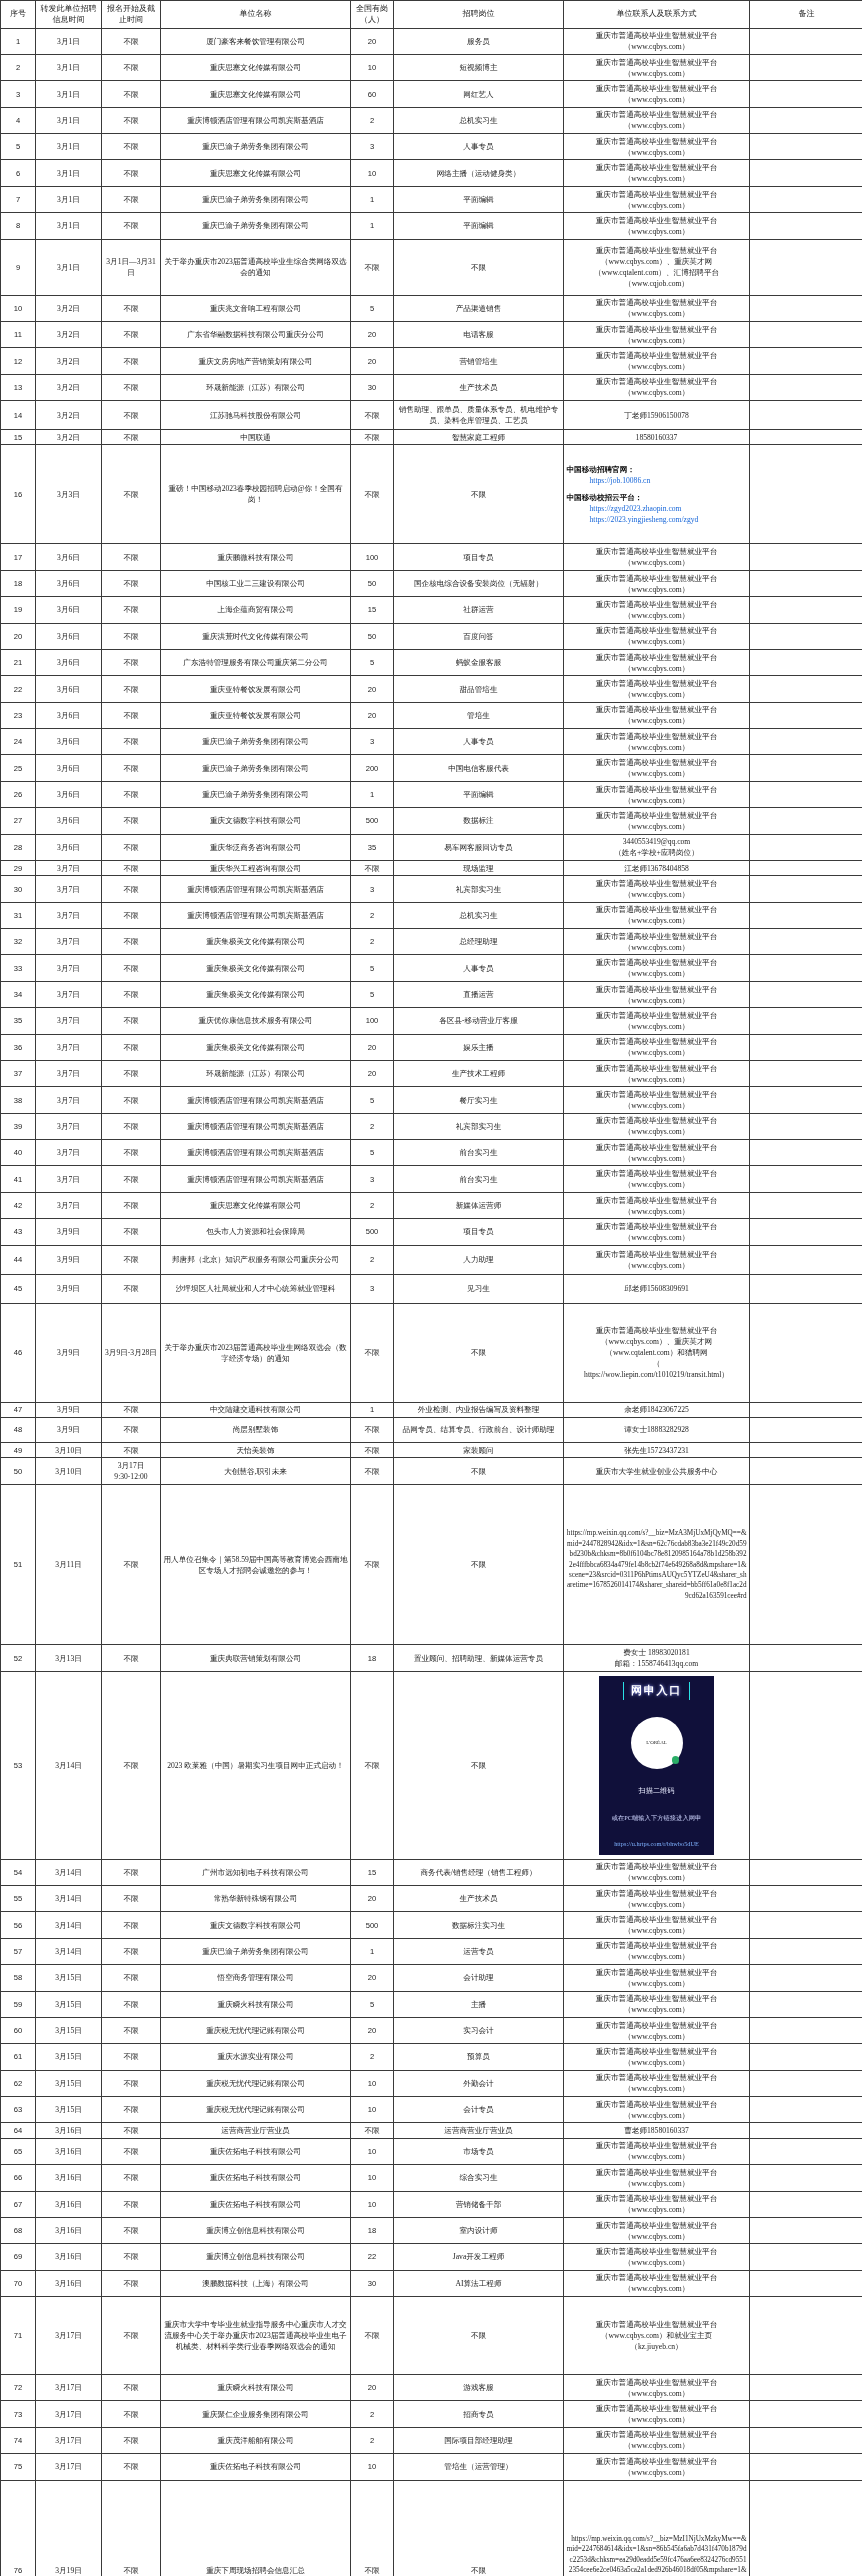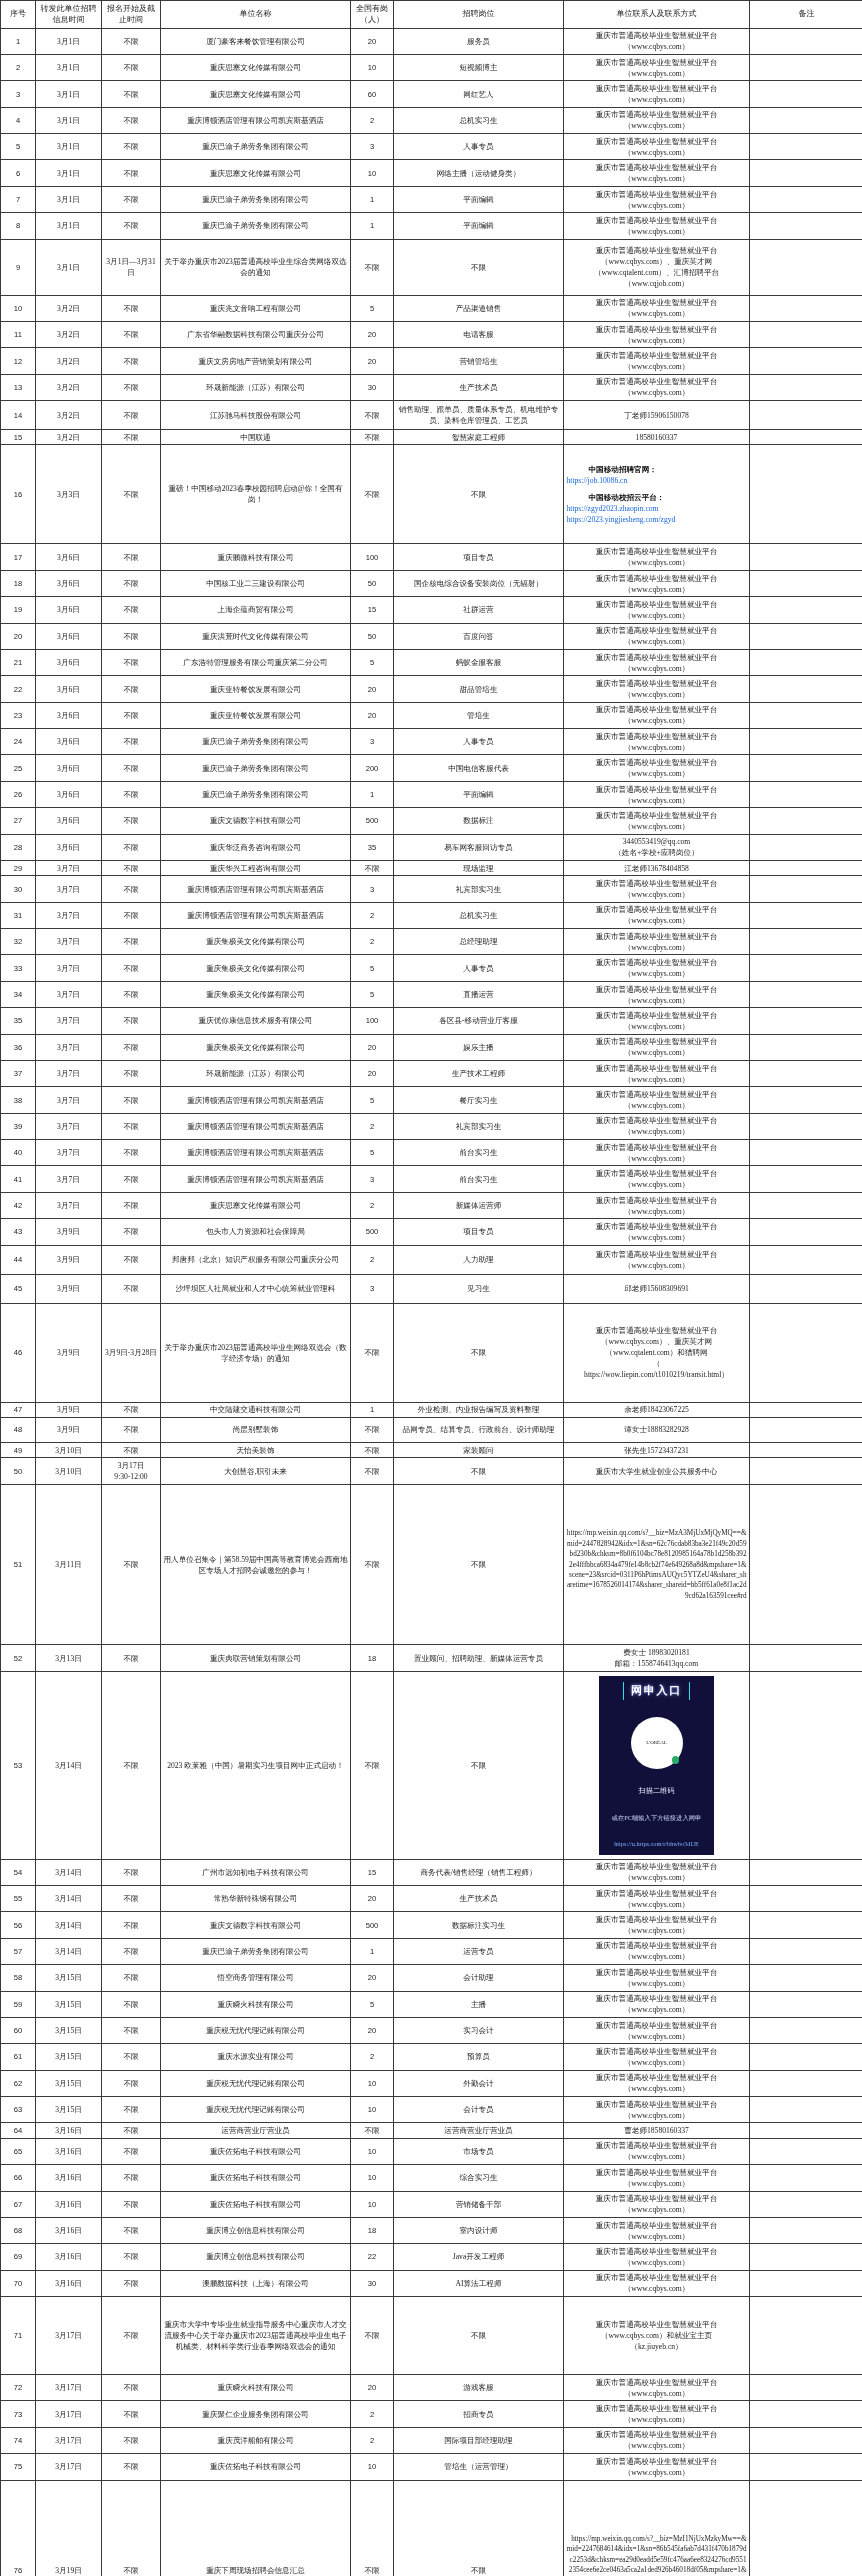--- a/index.html
+++ b/index.html
@@ -4,22 +4,22 @@
 <style>
   html,body{margin:0;padding:0;background:#fff;}
   body{width:863px;font-family:"Liberation Serif","DejaVu Serif",serif;color:#1c1c1c;}
   table{border-collapse:collapse;width:863px;table-layout:fixed;}
   th,td{border:0.8px solid #3a3a3a;font-size:7.6px;line-height:1.45;text-align:center;
         vertical-align:middle;padding:1.7px 2.5px;word-break:break-word;overflow:hidden;}
   th{font-weight:normal;font-size:8px;height:20px;background:#fff;}
   td.seq{font-family:"Liberation Sans",sans-serif;}
   td.count{font-family:"Liberation Sans",sans-serif;}
   .ct-line{display:block;}
-  .link{color:#1565d8;}
-  .lbl{font-weight:bold;color:#111;margin-left:22px;}
+  .link{color:#1565d8;margin-left:23px;}
+  .lbl{font-weight:bold;color:#111;}
   .contact-left{text-align:left;}
   .urlwrap{word-break:break-all;font-size:7.2px;text-align:right;}
   
   .loreal-card{width:108px;margin:1.7px auto;background:#10103a;color:#fff;
     padding:6.7px 3.4px;display:flex;flex-direction:column;align-items:center;gap:17px;}
   .loreal-title{font-size:11px;font-weight:bold;letter-spacing:1.7px;color:#fff;
     text-shadow:0 0 3.4px #8f9bff;border-left:1.7px solid #29e0e6;border-right:1.7px solid #29e0e6;padding:0.8px 6.7px;}
   .loreal-circle{width:52px;height:52px;border-radius:50%;background:#fff;color:#222;
     display:flex;align-items:center;justify-content:center;font-size:5px;position:relative;}
   .loreal-dot{position:absolute;right:3.4px;bottom:5px;width:7.6px;height:7.6px;border-radius:50%;background:#2aae67;}

